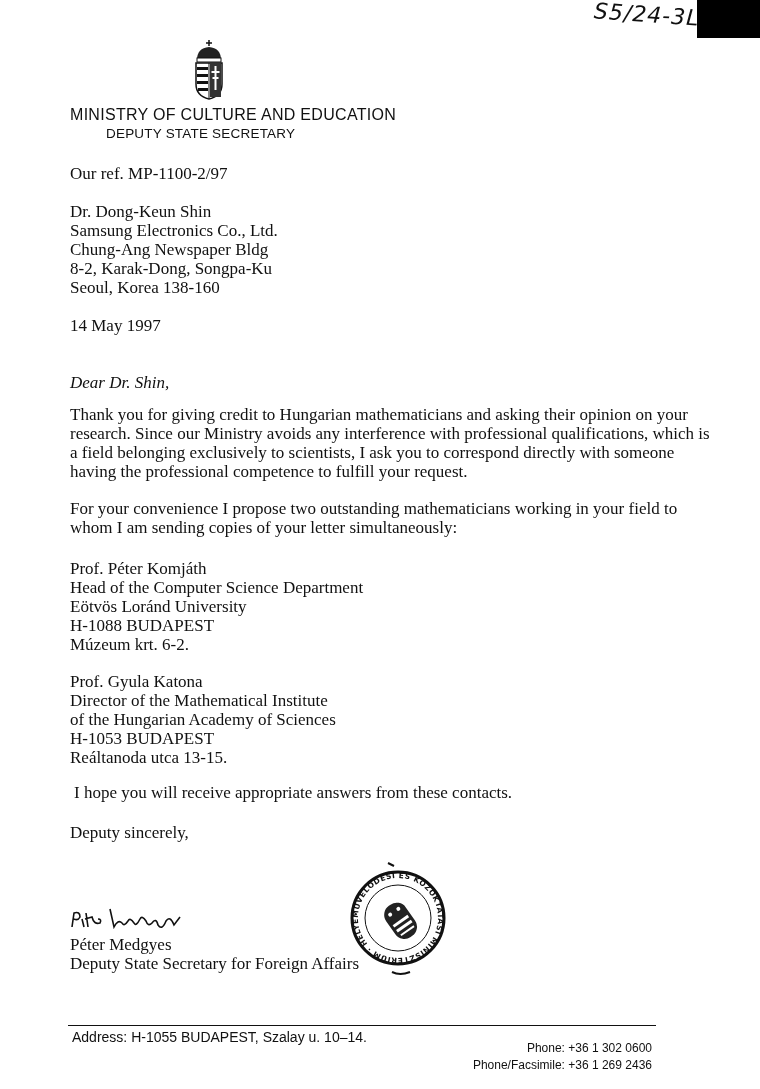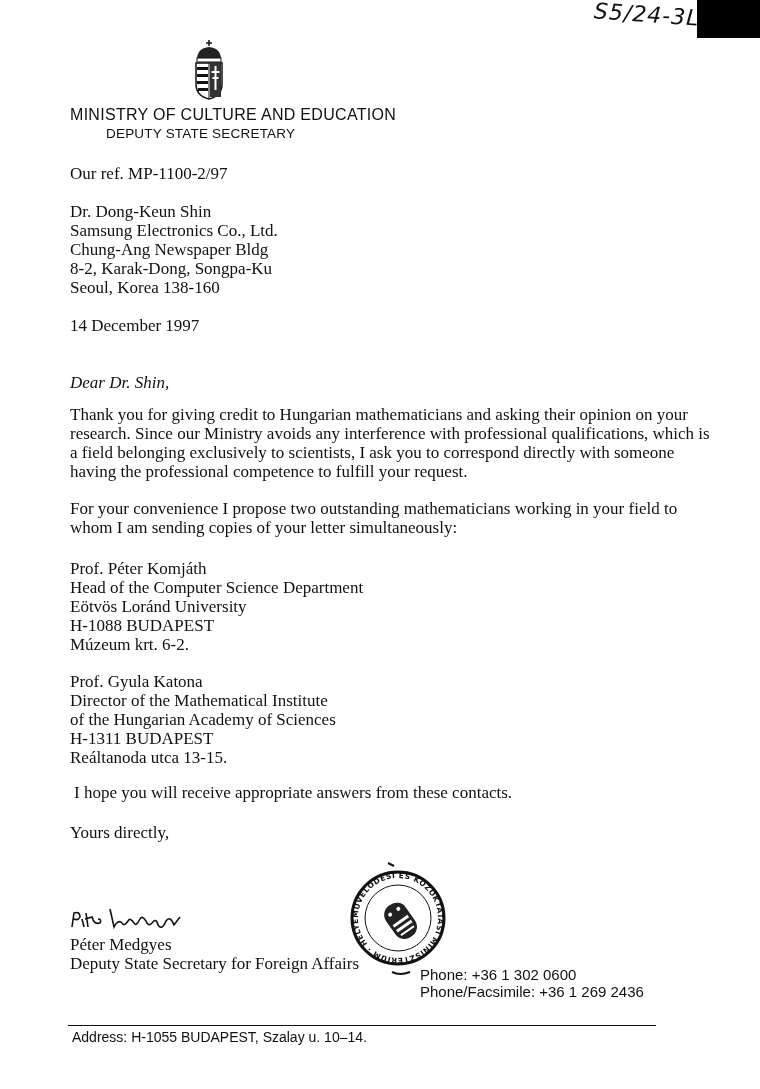--- a/index.html
+++ b/index.html
@@ -28,21 +28,21 @@
   .hope { left: 74px; top: 783px; }
   .closing { left: 70px; top: 823px; }
 
   .signature { left: 70px; top: 905px; width: 120px; height: 28px; }
   .signer { left: 70px; top: 935px; }
 
   .stamp { left: 348px; top: 860px; width: 100px; height: 120px; }
 
   .footer-line { left: 68px; top: 1025px; width: 588px; height: 1px; background: #111; }
   .footer-left { left: 72px; top: 1029px; font-size: 14px; line-height: 17px; }
-  .footer-right { left: 420px; top: 966px; width: 232px; font-size: 15px; line-height: 17px; text-align: left; }
+  .footer-right { left: 420px; top: 1040px; width: 232px; font-size: 12px; line-height: 17px; text-align: right; }
   .line { display: block; white-space: nowrap; }
 </style>
 </head>
 <body>
 
 <div class="abs handnote">S5/24-3L</div>
 <div class="abs blackbox"></div>
 
 <svg class="abs crest" viewBox="0 0 32 60">
   <line x1="16" y1="0" x2="16" y2="6" stroke="#111" stroke-width="1.5"></line>
@@ -67,21 +67,21 @@
 <div class="abs serif ref">Our ref. MP-1100-2/97</div>
 
 <div class="abs serif addr">
   <span class="line">Dr. Dong-Keun Shin</span>
   <span class="line">Samsung Electronics Co., Ltd.</span>
   <span class="line">Chung-Ang Newspaper Bldg</span>
   <span class="line">8-2, Karak-Dong, Songpa-Ku</span>
   <span class="line">Seoul, Korea 138-160</span>
 </div>
 
-<div class="abs serif date">14 December 1997</div>
+<div class="abs serif date">14 May 1997</div>
 <div class="abs serif salutation">Dear Dr. Shin,</div>
 
 <div class="abs serif para para1">
   <span class="line">Thank you for giving credit to Hungarian mathematicians and asking their opinion on your</span>
   <span class="line">research. Since our Ministry avoids any interference with professional qualifications, which is</span>
   <span class="line">a field belonging exclusively to scientists, I ask you to correspond directly with someone</span>
   <span class="line">having the professional competence to fulfill your request.</span>
 </div>
 
 <div class="abs serif para para2">
@@ -94,26 +94,26 @@
   <span class="line">Head of the Computer Science Department</span>
   <span class="line">Eötvös Loránd University</span>
   <span class="line">H-1088 BUDAPEST</span>
   <span class="line">Múzeum krt. 6-2.</span>
 </div>
 
 <div class="abs serif contact2">
   <span class="line">Prof. Gyula Katona</span>
   <span class="line">Director of the Mathematical Institute</span>
   <span class="line">of the Hungarian Academy of Sciences</span>
-  <span class="line">H-1311 BUDAPEST</span>
+  <span class="line">H-1053 BUDAPEST</span>
   <span class="line">Reáltanoda utca 13-15.</span>
 </div>
 
 <div class="abs serif hope">I hope you will receive appropriate answers from these contacts.</div>
-<div class="abs serif closing">Yours directly,</div>
+<div class="abs serif closing">Deputy sincerely,</div>
 
 <svg class="abs signature" viewBox="0 0 120 28">
   <path d="M2 22 L4 8 Q10 6 10 12 Q8 16 4 14 M12 14 L14 22 M16 8 L18 22 M15 14 L22 12 Q24 20 30 18 Q32 14 28 14" fill="none" stroke="#111" stroke-width="1.6"></path>
   <path d="M40 4 L44 22 Q48 14 52 18 Q54 22 58 16 Q60 12 64 18 Q66 22 70 14 Q72 10 76 16 Q78 22 82 18 Q86 12 88 20 Q92 26 96 16 Q100 10 104 20 L110 12" fill="none" stroke="#111" stroke-width="1.6"></path>
 </svg>
 
 <div class="abs serif signer">
   <span class="line">Péter Medgyes</span>
   <span class="line">Deputy State Secretary for Foreign Affairs</span>
 </div>

